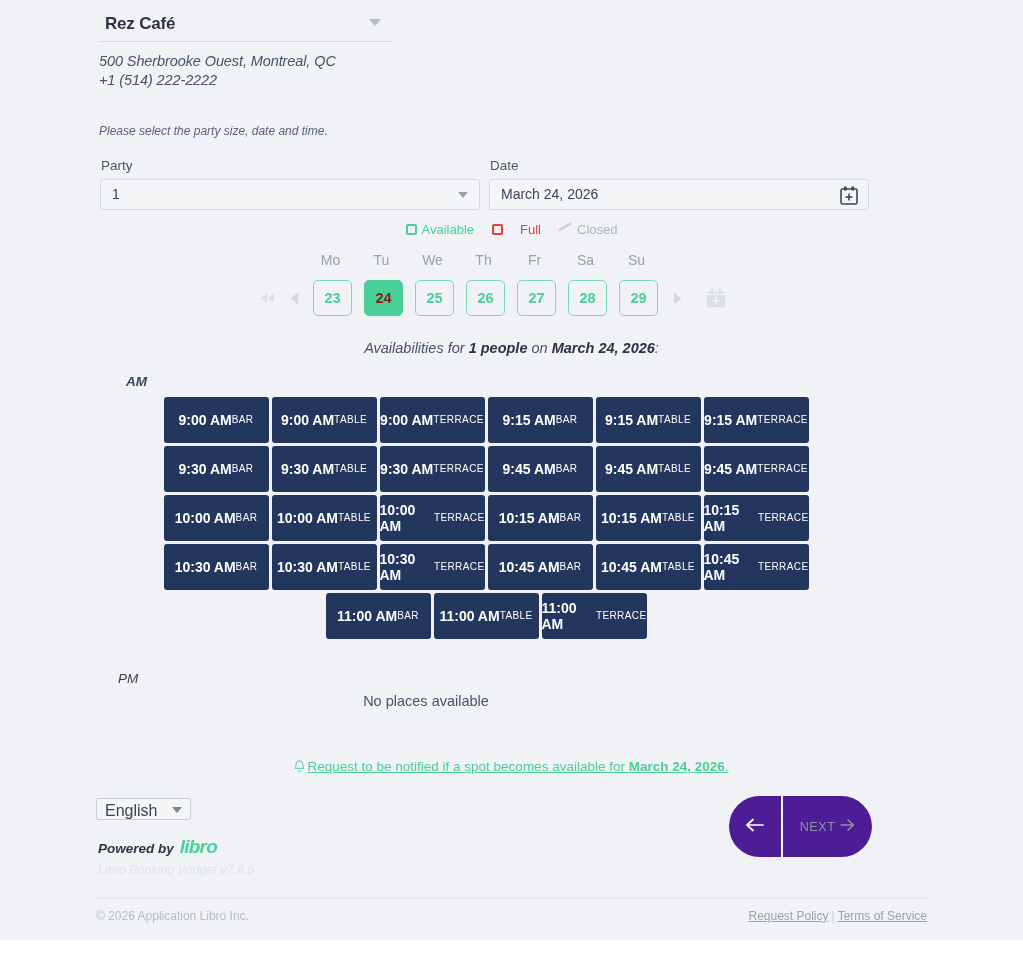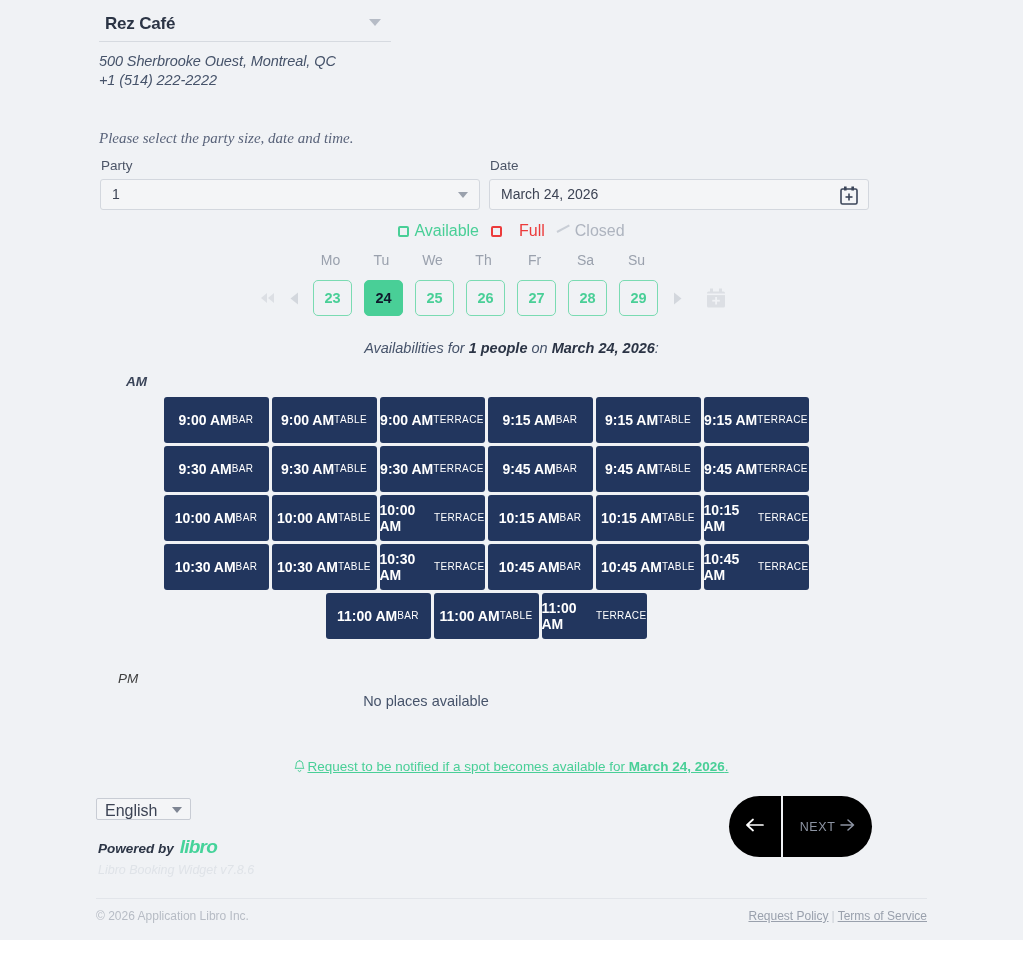--- a/index.html
+++ b/index.html
@@ -47,22 +47,22 @@
     border-top: 7px solid #b6bcc6;
   }
   .venue-address {
     position: absolute; left: 99px; top: 52px;
     font-size: 14.5px; font-style: italic; color: #46536a;
     line-height: 19px; letter-spacing: -0.1px;
   }
 
   
   .instructions {
-    position: absolute; left: 99px; top: 130px;
-    font-size: 15px; font-style: italic; color: #59637a; font-family: Liberation Serif, serif;
+    position: absolute; left: 99px; top: 124px;
+    font-size: 12px; font-style: italic; color: #59637a;
   }
   .field-label {
     position: absolute; font-size: 13.5px; color: #4c5567;
   }
   .label-party { left: 101px; top: 158px; }
   .label-date  { left: 490px; top: 158px; }
 
   .select-box {
     position: absolute;
     background: #f4f5f7;
@@ -88,22 +88,22 @@
     border-top: 6px solid #9aa1ad;
   }
   .cal-icon-dark {
     position: absolute; right: 10px; top: 6px;
     width: 18px; height: 19px;
   }
 
   
   .legend {
     position: absolute; left: 0; top: 222px; width: 1023px;
-    display: flex; justify-content: center; align-items: center; gap: 12px;
-    font-size: 16px;
+    display: flex; justify-content: center; align-items: center; gap: 18px;
+    font-size: 13px;
   }
   .legend-item { display: flex; align-items: center; gap: 5px; }
   .sq { width: 11px; height: 11px; border-radius: 2px; background: transparent; }
   .sq-available { border: 2px solid #49cf97; }
   .sq-full { border: 2px solid #ec3b3b; }
   .lg-available { color: #49cf97; }
   .lg-full { color: #ec3b3b; margin-left: 12px; }
   .lg-closed { color: #aeb4bf; }
   .slash {
     width: 13px; height: 11px; position: relative;
@@ -136,21 +136,21 @@
   .day-cell {
     width: 39px; height: 36px; margin: 0 6px;
     border: 1px solid #7adbb2;
     border-radius: 5px;
     display: flex; align-items: center; justify-content: center;
     font-size: 14.5px; font-weight: bold; color: #49cf97;
     background: transparent;
     cursor: pointer;
   }
   .day-cell.selected {
-    background: #49cf97; border-color: #49cf97; color: #0f172a;
+    background: #49cf97; border-color: #49cf97; color: #7f1d1d;
   }
   .cal-add-icon {
     width: 20px; height: 21px; margin-left: 16px; cursor: pointer;
   }
 
   
   .avail-head {
     position: absolute; left: 0; top: 340px; width: 1023px;
     text-align: center;
     font-size: 14.5px; font-style: italic; color: #46536a;
@@ -228,21 +228,21 @@
   }
   .widget-version {
     position: absolute; left: 98px; top: 863px;
     font-size: 12.5px; font-style: italic; color: #dfe3e8;
   }
 
   .btn-pair {
     position: absolute; left: 729px; top: 796px;
     width: 143px; height: 61px;
     border-radius: 31px;
-    background: #000000;
+    background: #4c1d95;
     display: flex; overflow: hidden;
   }
   .btn-back {
     width: 54px; height: 61px;
     display: flex; align-items: center; justify-content: center;
     border-right: 2px solid #f0f2f5;
     cursor: pointer;
   }
   .btn-next {
     flex: 1; height: 61px;

